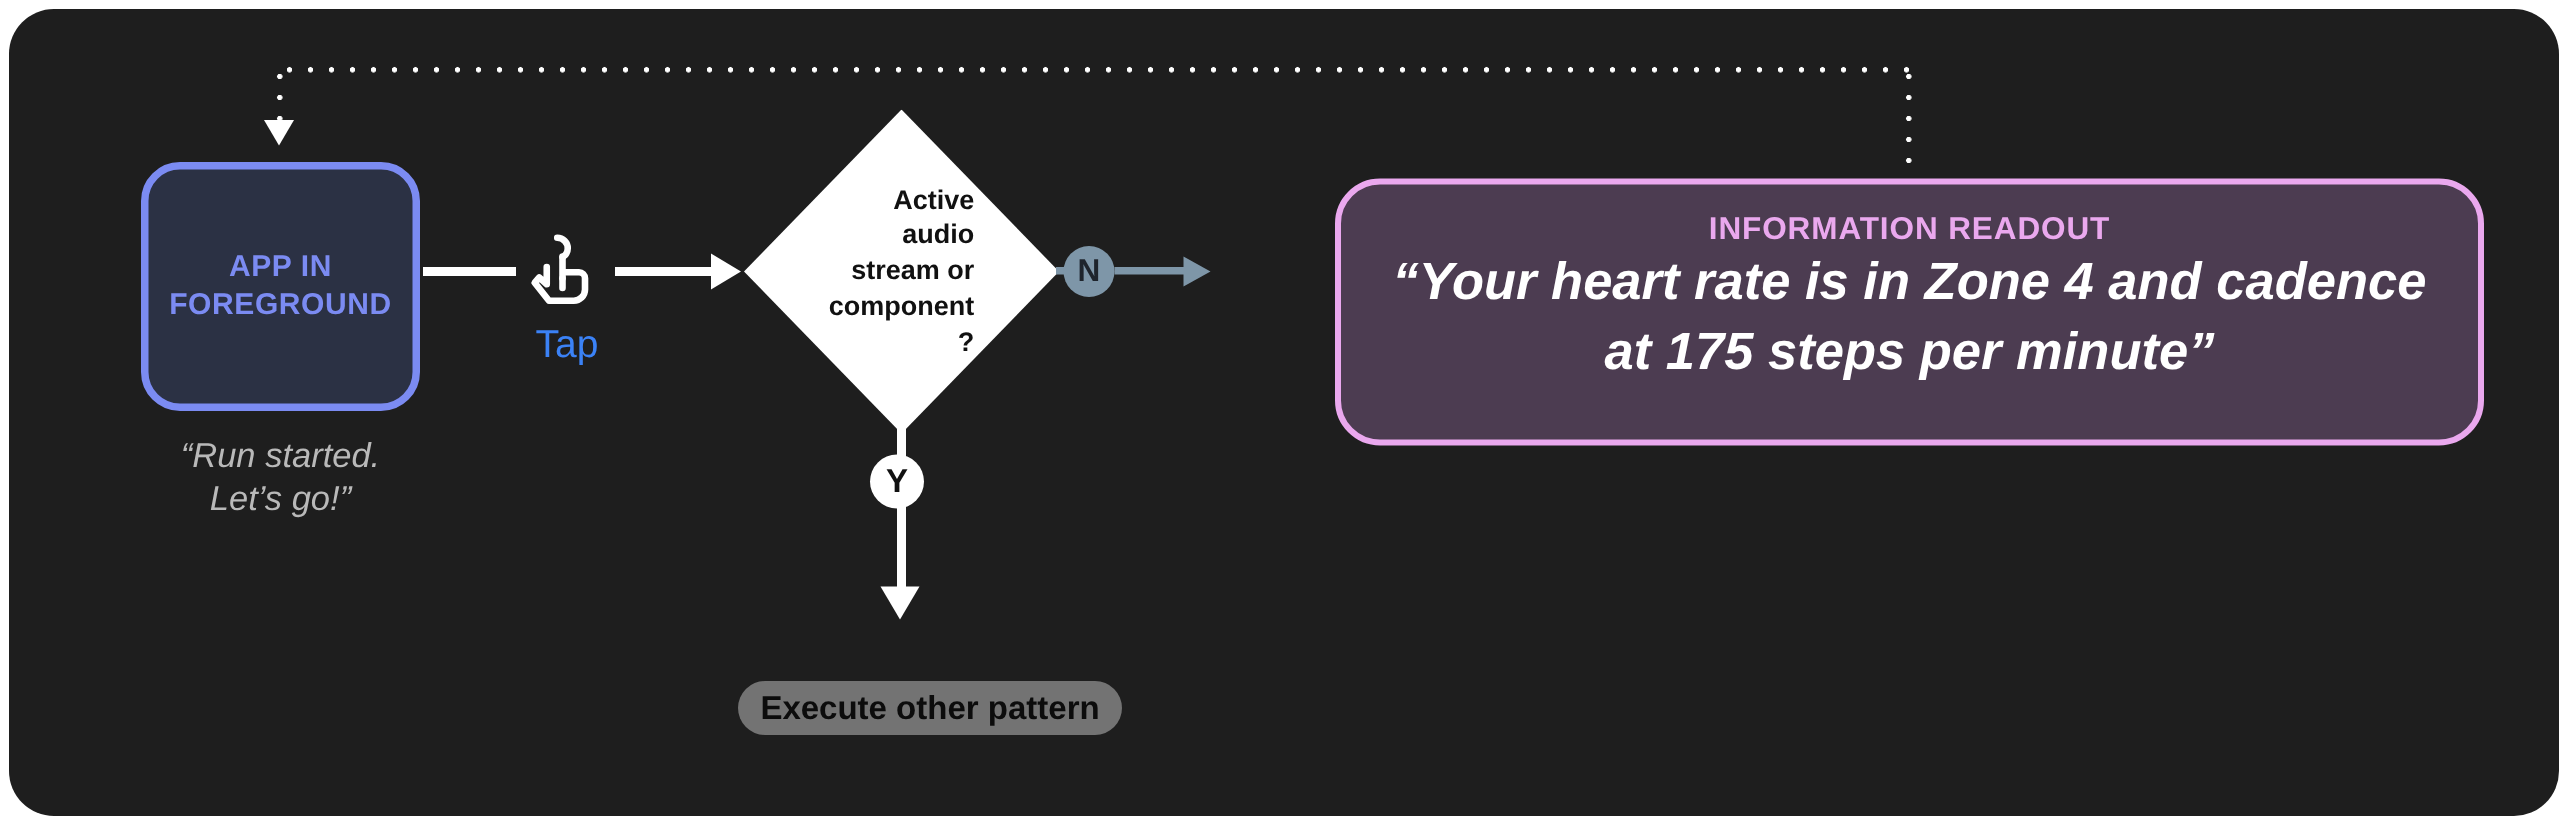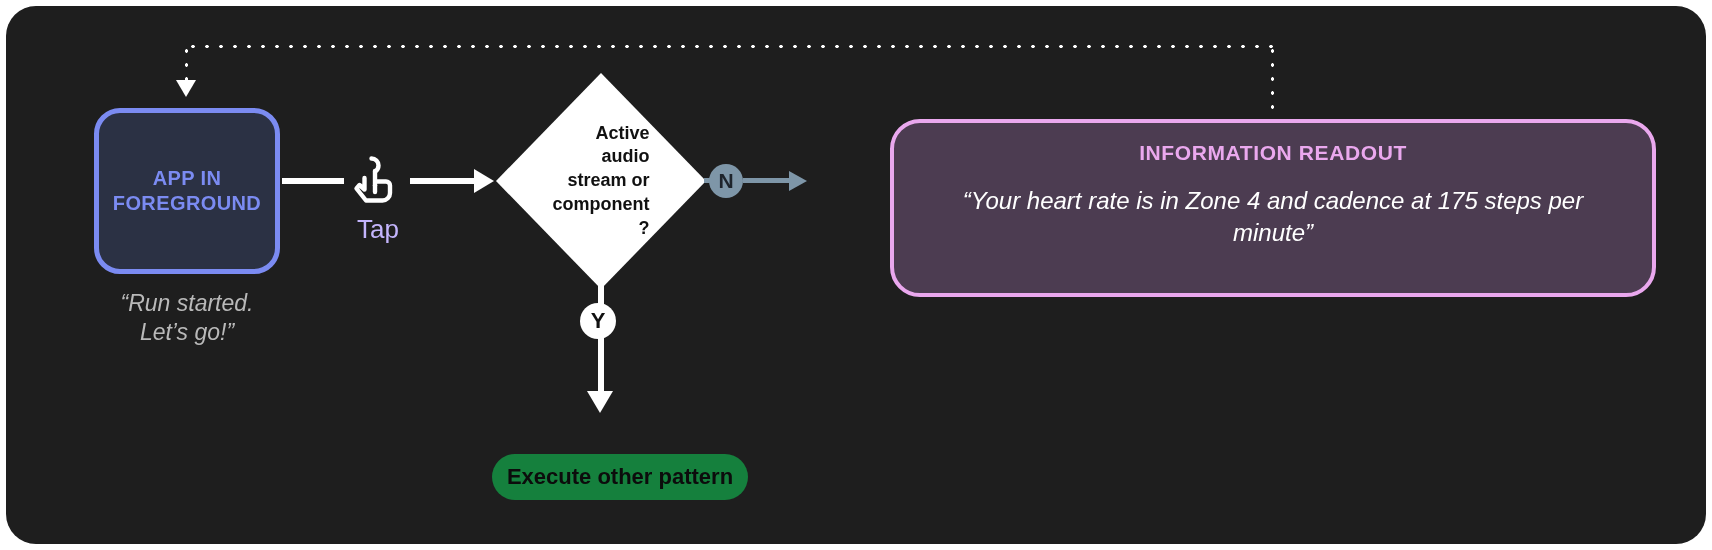--- a/index.html
+++ b/index.html
@@ -126,21 +126,21 @@
     top: 146px;
     width: 54px;
     height: 58px;
   }
   .tap-label {
     position: absolute;
     left: 330px;
     top: 208px;
     width: 84px;
     text-align: center;
-    color: #c4b5fd;
+    color: #3b82f6;
     font-size: 26px;
   }
 
   
   .line-tap-diamond {
     position: absolute;
     left: 404px;
     top: 172px;
     width: 66px;
     height: 6px;
@@ -272,22 +272,22 @@
     border-right: 13px solid transparent;
     border-top: 22px solid #ffffff;
   }
 
   
   .exec-pill {
     position: absolute;
     left: 486px;
     top: 448px;
     width: 212px;
-    height: 46px;
-    background: #15803d;
+    height: 36px;
+    background: #737373;
     border-radius: 24px;
     display: flex;
     align-items: center;
     justify-content: center;
     color: #0c0c0c;
     font-size: 22px;
     font-weight: bold;
     white-space: nowrap;
     padding: 0 22px;
     box-sizing: content-box;
@@ -311,25 +311,24 @@
     padding-top: 18px;
   }
   .readout-title {
     color: #eaa8ee;
     font-size: 21px;
     font-weight: bold;
     letter-spacing: 0.6px;
     text-align: center;
   }
   .readout-body {
-    margin-top: 20px;
     width: 700px;
     color: #ffffff;
-    font-size: 24px;
-    font-weight: normal;
+    font-size: 35px;
+    font-weight: bold;
     font-style: italic;
     line-height: 1.34;
     text-align: center;
   }
 </style>
 </head>
 <body>
 
 <div id="canvas">
   <div class="board">

